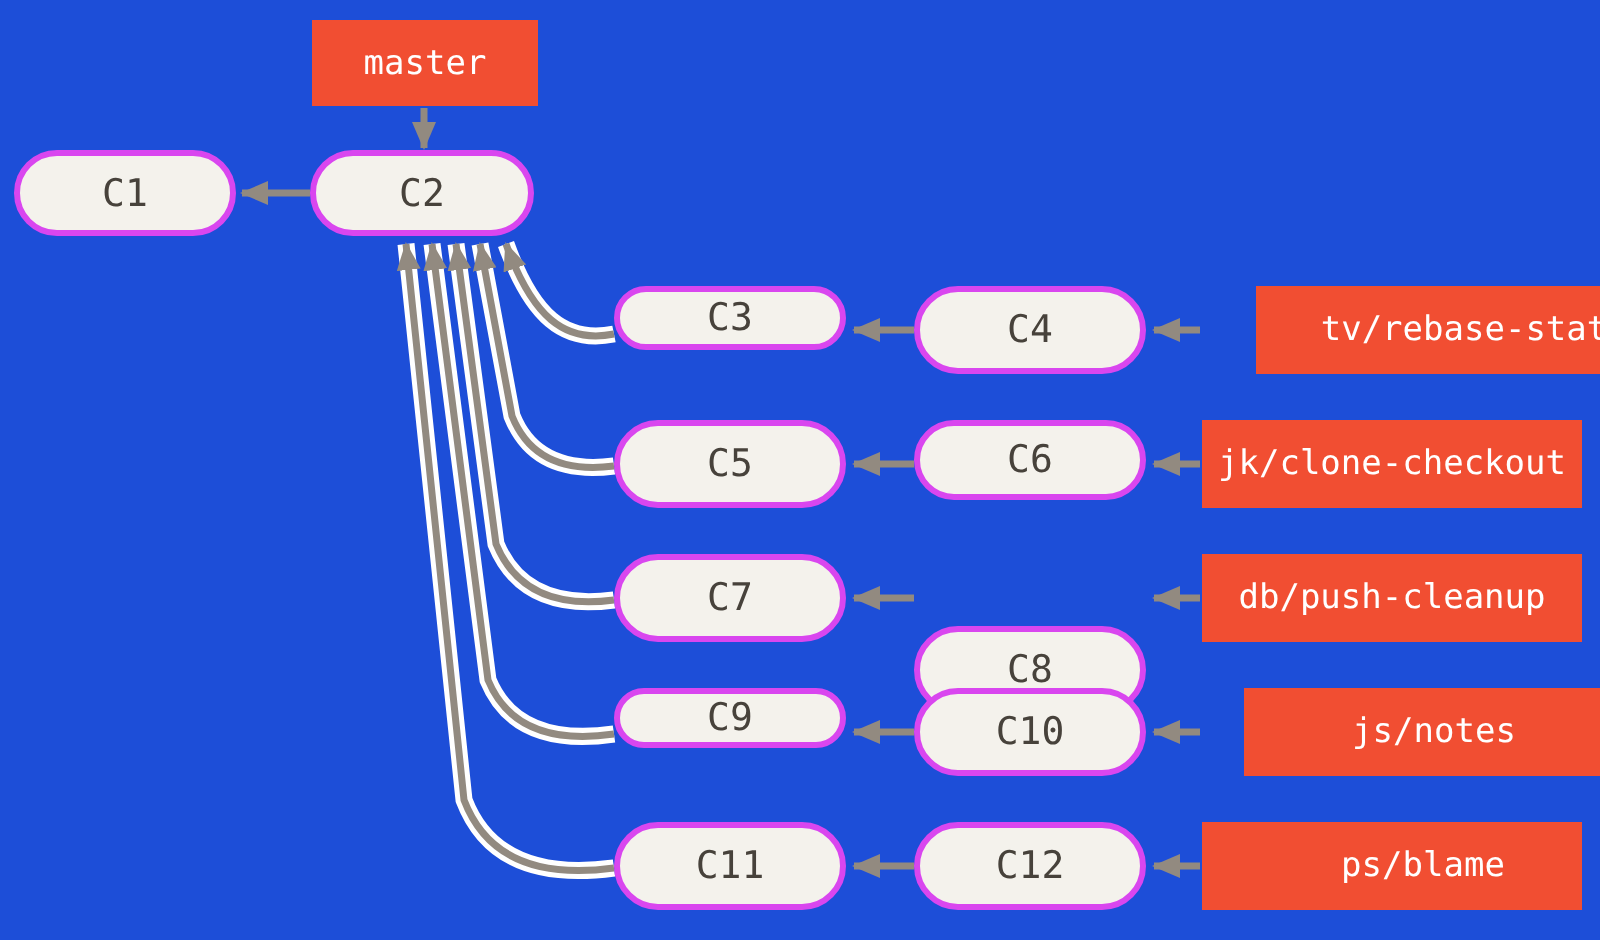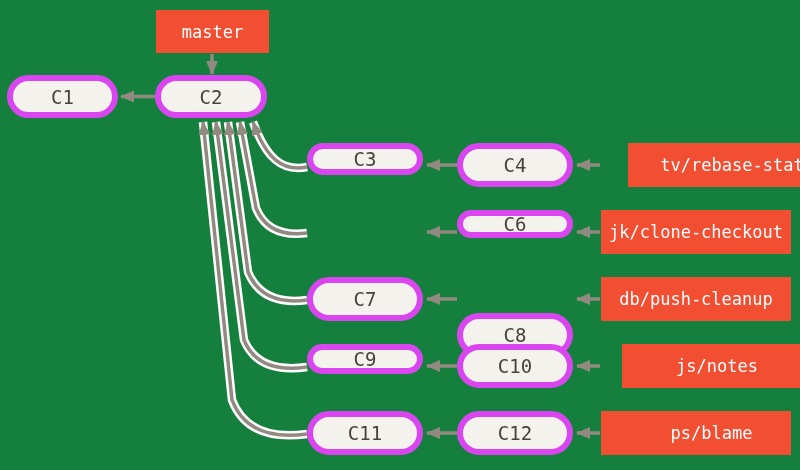--- a/index.html
+++ b/index.html
@@ -4,34 +4,34 @@
 <style>
   html, body {
     margin: 0;
     padding: 0;
     background: #ffffff;
   }
   .stage {
     position: relative;
     width: 800px;
     height: 470px;
-    background: #15803d;
+    background: #1d4ed8;
     overflow: hidden;
     font-family: "DejaVu Sans Mono", monospace;
   }
   .arrows-layer {
     position: absolute;
     left: 0;
     top: 0;
   }
   .commit {
     position: absolute;
     box-sizing: border-box;
     background: #f4f2ec;
-    border: 6px solid #d946ef;
+    border: 3px solid #d946ef;
     border-radius: 22px;
     color: #47423b;
     font-size: 19px;
     display: flex;
     align-items: center;
     justify-content: center;
   }
   .branch-box {
     position: absolute;
     box-sizing: border-box;
@@ -97,21 +97,22 @@
 
   <div class="branch-box" style="left:156px; top:10px; width:113px; height:43px;">master</div>
 
   <div class="commit" style="left:7px; top:75px; width:111px; height:43px;">C1</div>
   <div class="commit" style="left:155px; top:75px; width:112px; height:43px;">C2</div>
 
   <div class="commit" style="left:307px; top:143px; width:116px; height:32px;">C3</div>
   <div class="commit" style="left:457px; top:143px; width:116px; height:44px;">C4</div>
   <div class="branch-box" style="left:628px; top:143px; width:208px; height:44px;">tv/rebase-stat</div>
 
-  <div class="commit" style="left:457px; top:210px; width:116px; height:28px;">C6</div>
+  <div class="commit" style="left:307px; top:210px; width:116px; height:44px;">C5</div>
+  <div class="commit" style="left:457px; top:210px; width:116px; height:40px;">C6</div>
   <div class="branch-box" style="left:601px; top:210px; width:190px; height:44px;">jk/clone-checkout</div>
 
   <div class="commit" style="left:307px; top:277px; width:116px; height:44px;">C7</div>
   <div class="commit" style="left:457px; top:277px; width:116px; height:44px;margin-top:36px;">C8</div>
   <div class="branch-box" style="left:601px; top:277px; width:190px; height:44px;">db/push-cleanup</div>
 
   <div class="commit" style="left:307px; top:344px; width:116px; height:30px;">C9</div>
   <div class="commit" style="left:457px; top:344px; width:116px; height:44px;">C10</div>
   <div class="branch-box" style="left:601px; top:344px; width:190px; height:44px;margin-left:21px;">js/notes</div>
 

